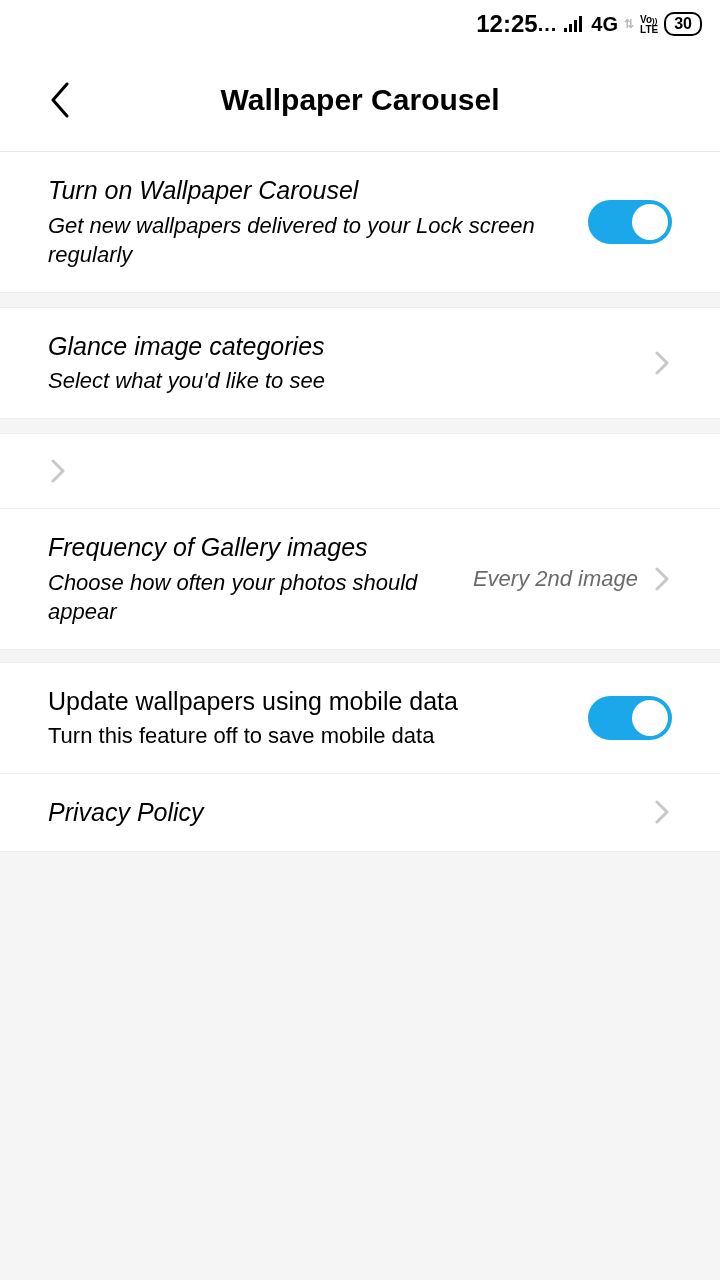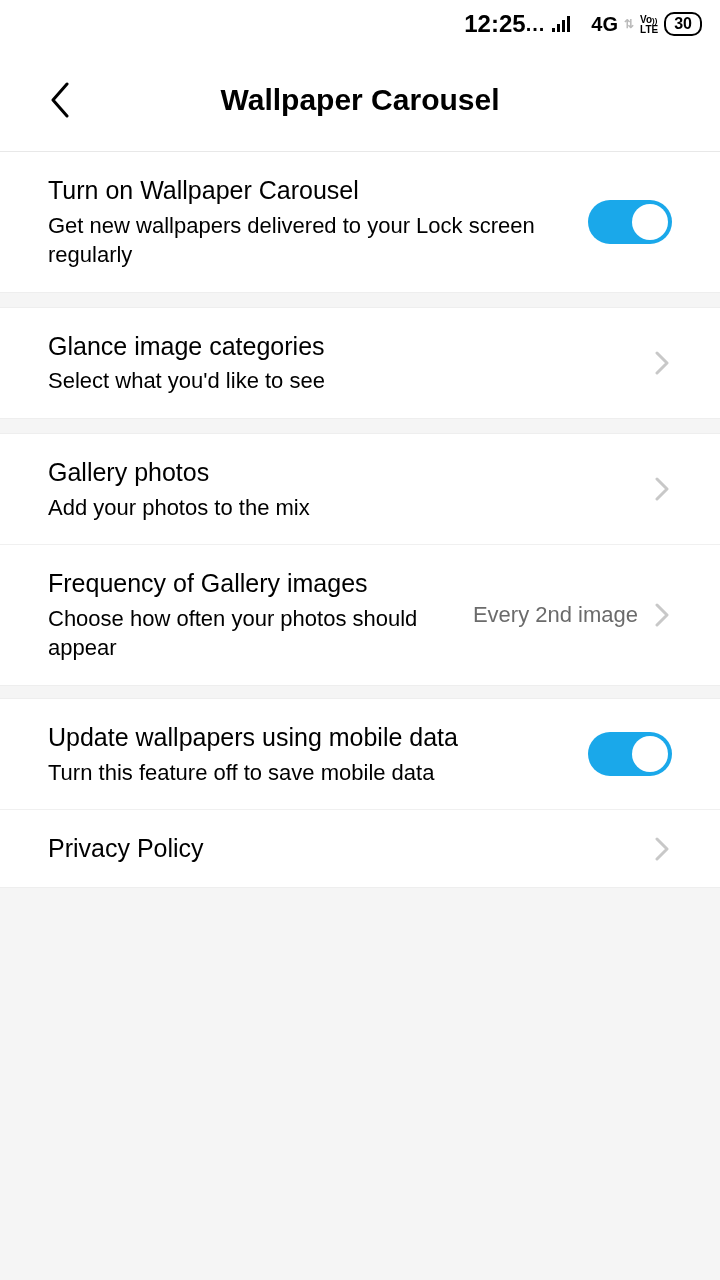--- a/index.html
+++ b/index.html
@@ -26,21 +26,21 @@
   }
   .status-right {
     display: flex;
     align-items: center;
     gap: 6px;
     font-size: 18px;
     font-weight: 600;
   }
   .dots { letter-spacing: 1px; font-size: 20px; }
   .signal-icon svg { display:block; }
-  .net-label { font-size: 20px; font-weight: 700; margin-left: 12px; }
+  .net-label { font-size: 20px; font-weight: 700; }
   .volte { font-size: 10px; line-height: 9px; font-weight:700; text-align:left; }
   .battery {
     border: 2px solid #000;
     border-radius: 10px;
     padding: 0 8px;
     font-size: 16px;
     font-weight: 700;
     line-height: 20px;
   }
   .header {
@@ -73,21 +73,21 @@
     border-bottom: 1px solid #eee;
   }
   .row {
     background: #fff;
     padding: 22px 48px;
     display: flex;
     align-items: center;
     justify-content: space-between;
     border-bottom: 1px solid #f0f0f0;
   }
-  .row:last-of-type { border-bottom: none; }
+  .row:last-of-type { border-bottom: none; font-style: italic; }
   .row-text { flex: 1; min-width: 0; }
   .row-title {
     font-size: 25px;
     font-weight: 400;
     color: #000;
     line-height: 1.3;
   }
   .row-sub {
     font-size: 22px;
     color: #000000;
@@ -180,24 +180,20 @@
           <path d="M2 2 L12 12 L2 22" stroke="#c8c8c8" stroke-width="3" fill="none" stroke-linecap="round" stroke-linejoin="round"></path>
         </svg>
     </div>
   </div>
 </div>
 
 <div class="section-gap"></div>
 
 <div class="group">
   <div class="row">
-    <div class="row-text">
-      <div class="row-title">Gallery photos</div>
-      <div class="row-sub">Add your photos to the mix</div>
-    </div>
     <div class="chevron">
       <svg width="14" height="24" viewBox="0 0 14 24">
           <path d="M2 2 L12 12 L2 22" stroke="#c8c8c8" stroke-width="3" fill="none" stroke-linecap="round" stroke-linejoin="round"></path>
         </svg>
     </div>
   </div>
   <div class="row">
     <div class="row-text">
       <div class="row-title">Frequency of Gallery images</div>
       <div class="row-sub">Choose how often your photos should appear</div>

